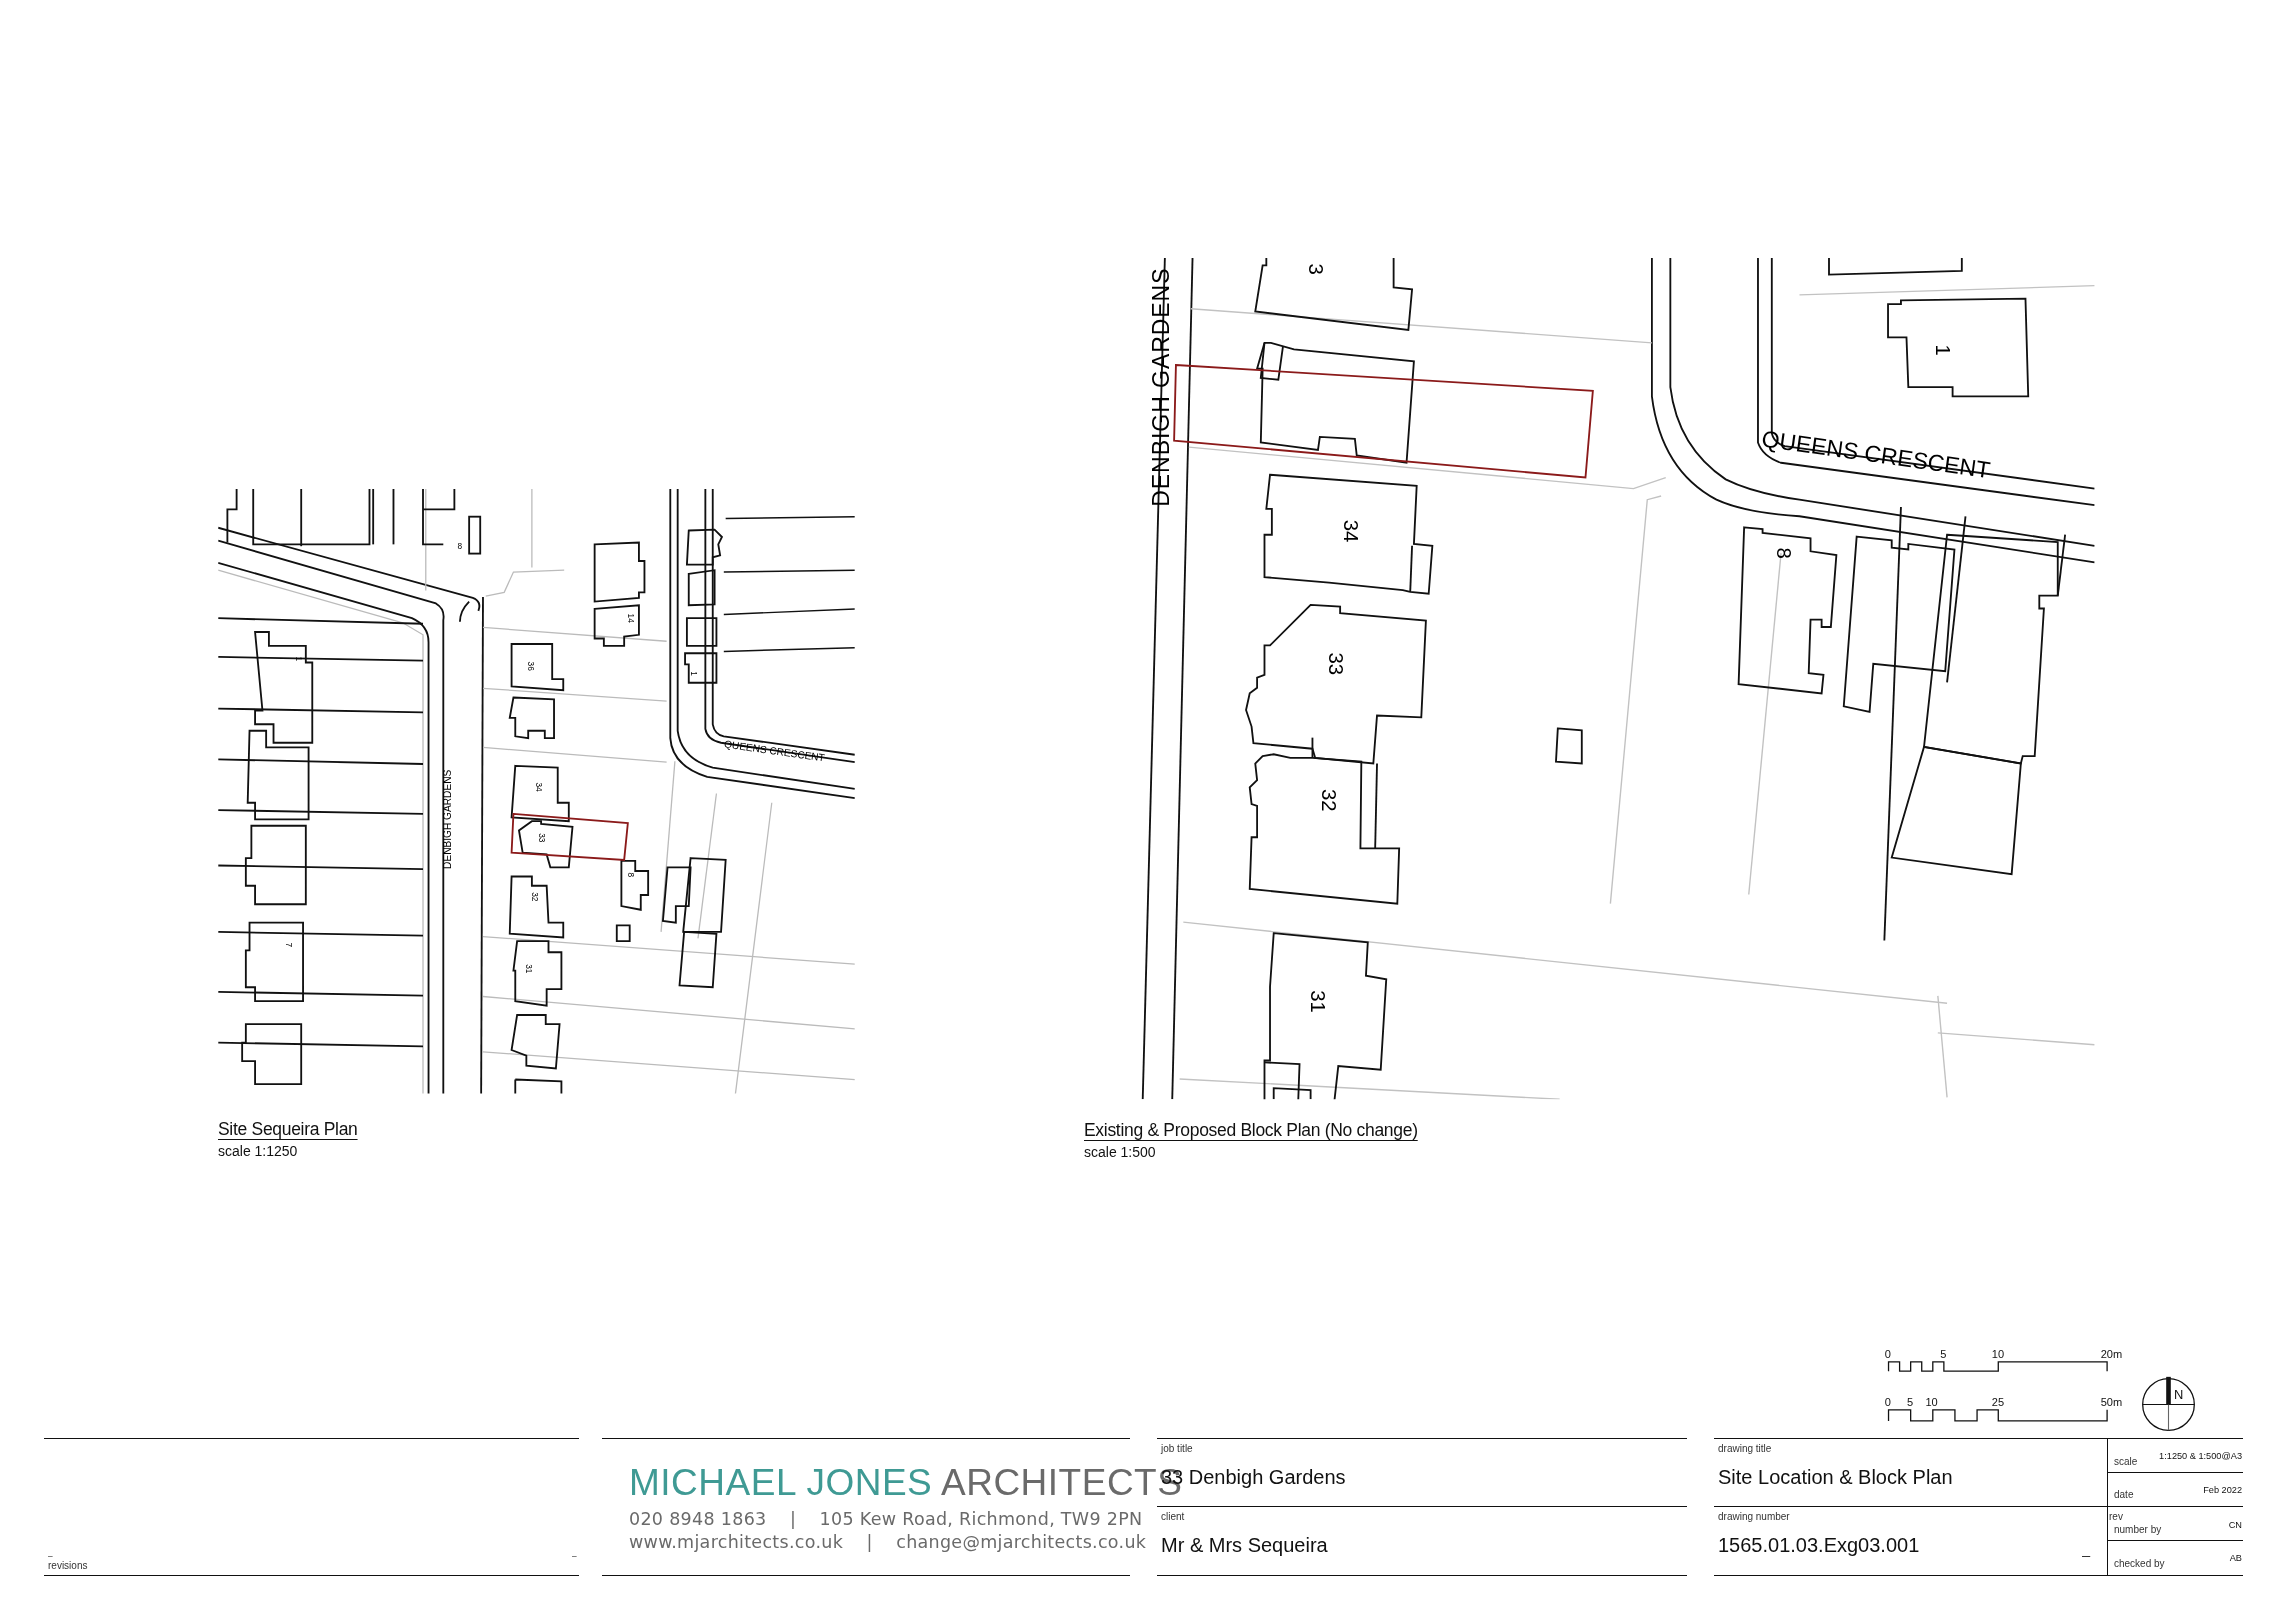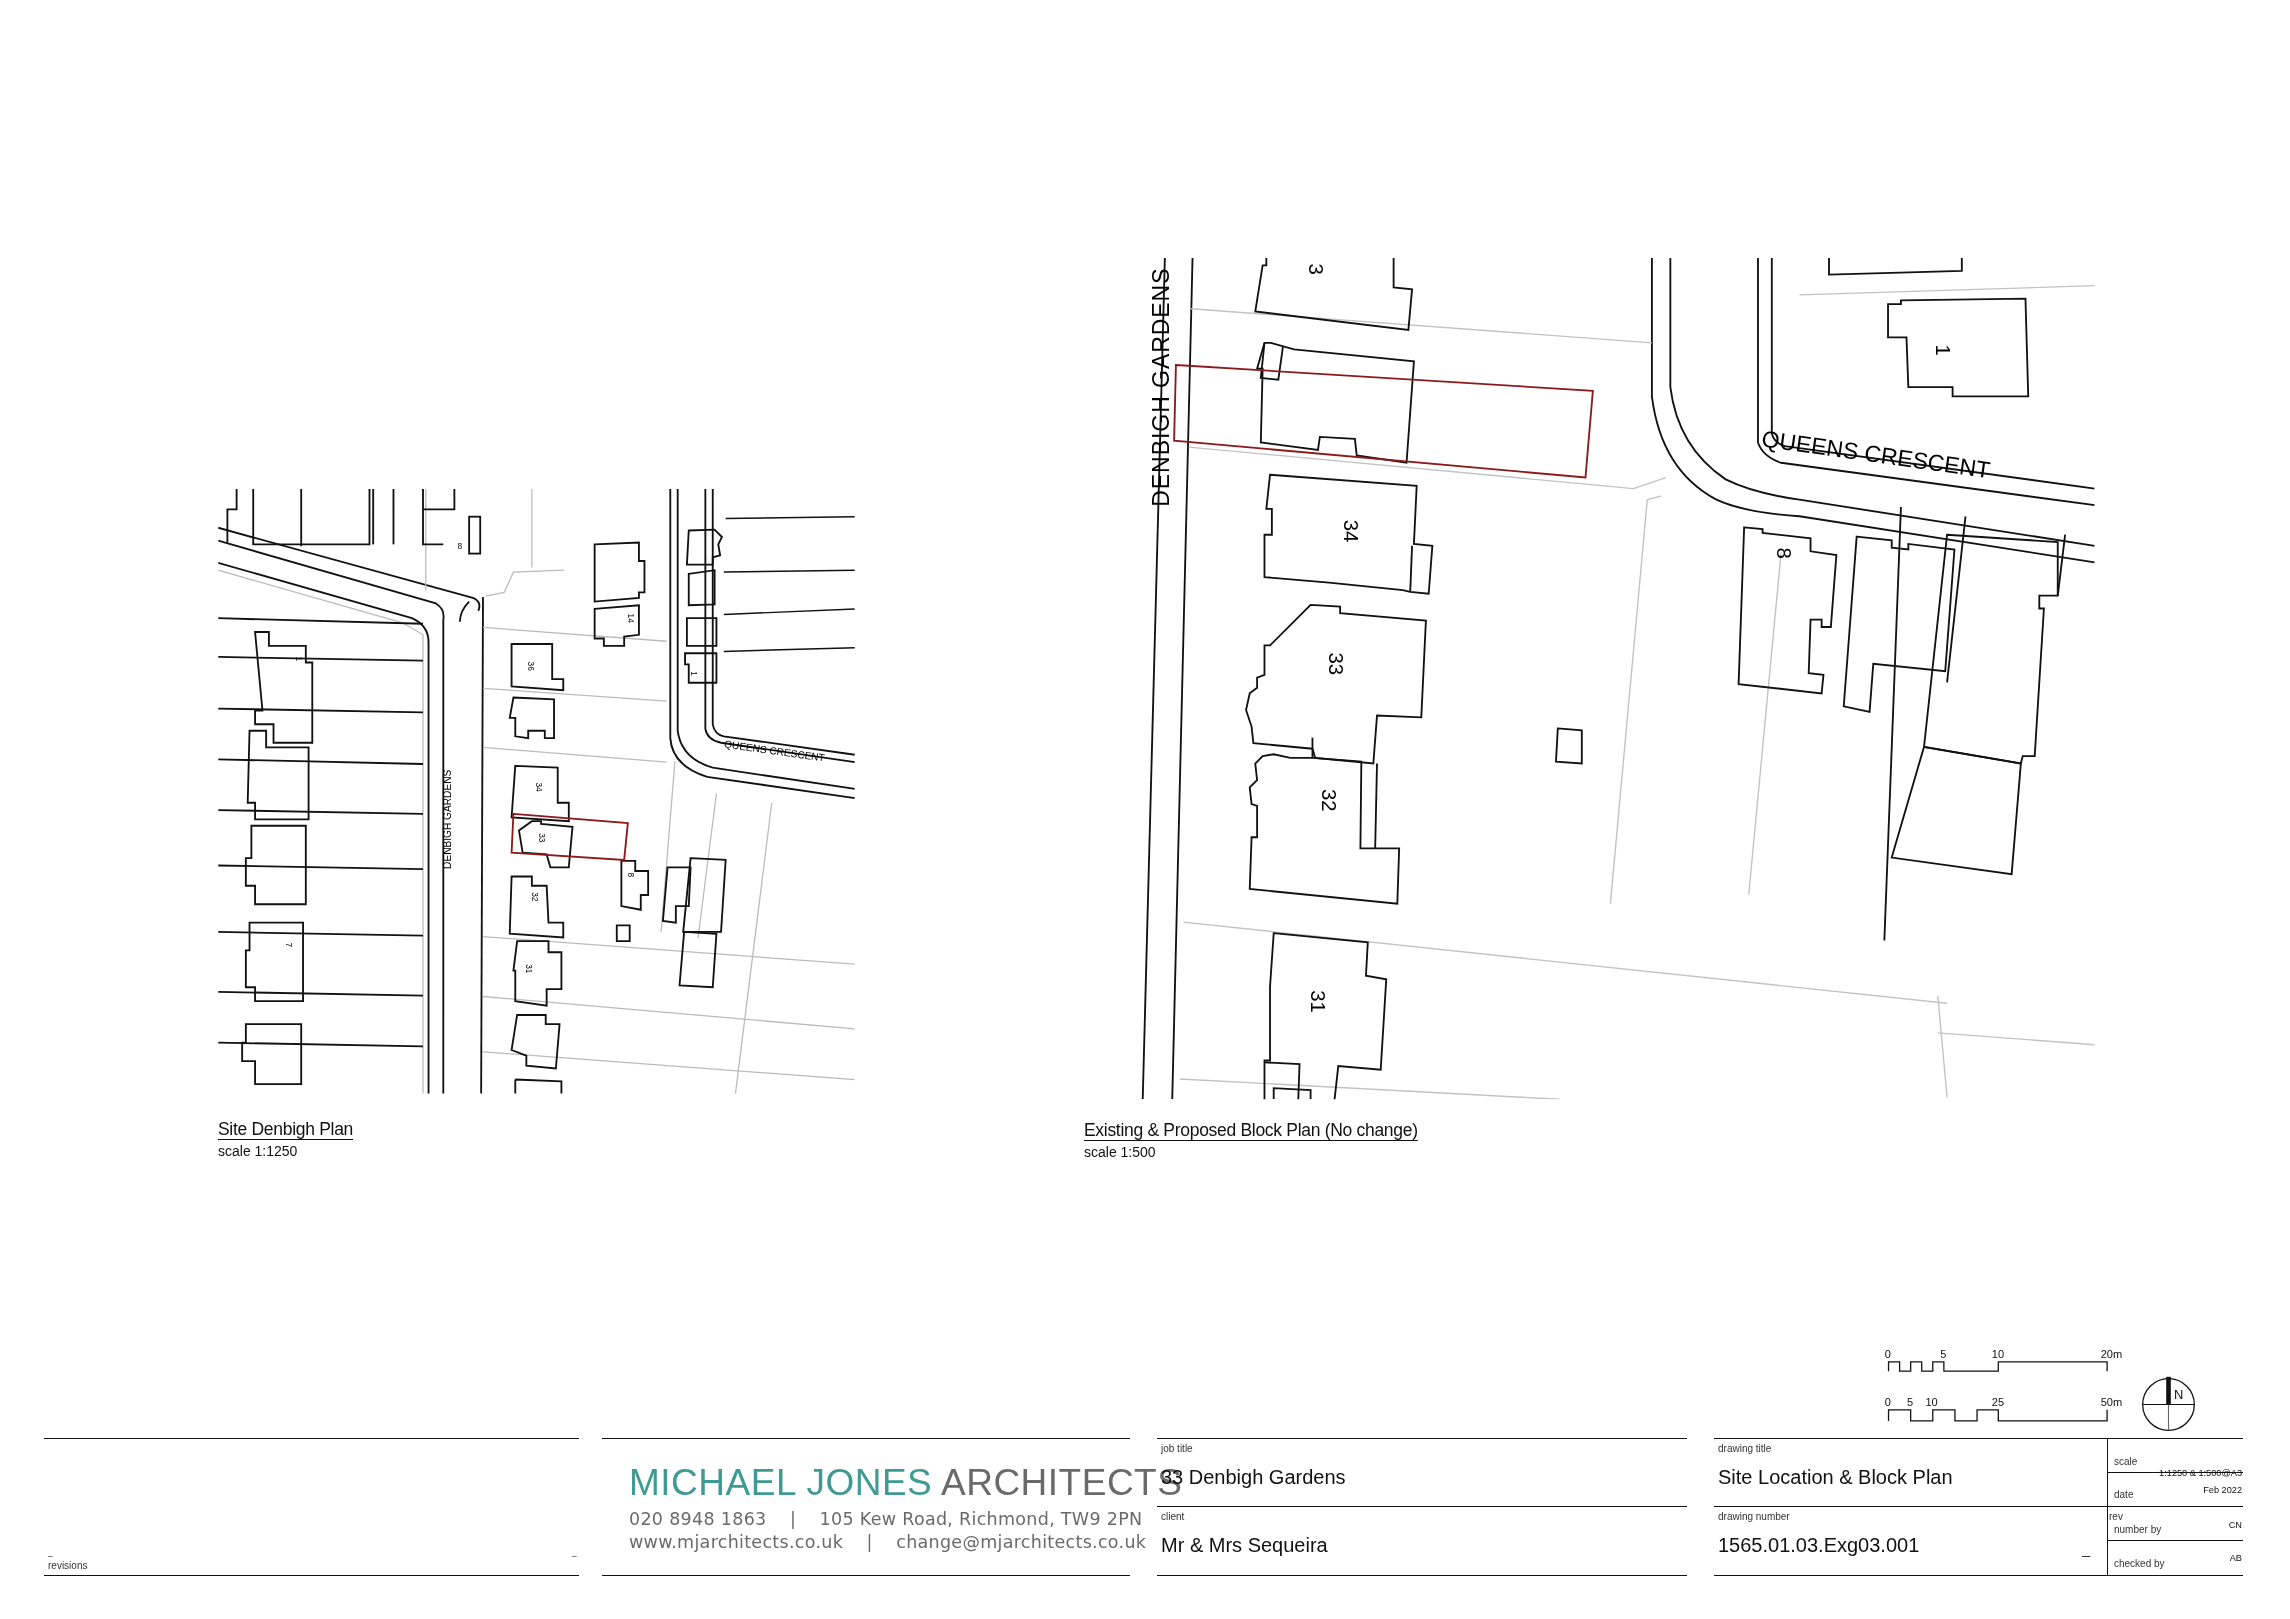--- a/index.html
+++ b/index.html
@@ -127,21 +127,21 @@
     <text x="0" y="0" transform="translate(348 378) rotate(90)">33</text>
     <text x="0" y="0" transform="translate(340 442) rotate(90)">32</text>
     <text x="0" y="0" transform="translate(334 520) rotate(90)">31</text>
     <text x="0" y="0" transform="translate(84 184) rotate(90)">1</text>
     <text x="0" y="0" transform="translate(74 494) rotate(90)">7</text>
     <text x="0" y="0" transform="translate(512 200) rotate(90)">1</text>
     <text x="0" y="0" transform="translate(444 418) rotate(90)">8</text>
   </g>
 </svg>
 
-<div class="abs plan-title" style="left:218px; top:1119px;">Site Denbigh Plan</div>
+<div class="abs plan-title" style="left:218px; top:1119px;">Site Sequeira Plan</div>
 <div class="abs plan-scale" style="left:218px; top:1143px;">scale 1:1250</div>
 
 <svg class="abs" style="left:1135px; top:258px;" width="960" height="844" viewBox="0 0 1040 915">
   <defs>
       <clipPath id="clipR">
         <rect x="0" y="0" width="1040" height="912"></rect>
       </clipPath>
     </defs>
   <g clip-path="url(#clipR)" fill="none" stroke="#111" stroke-width="2">
 
@@ -275,20 +275,20 @@
 <div class="vline" style="left:2107px; top:1438px; height:137px;"></div>
 
 <div class="tb-small" style="left:1718px; top:1443px;">drawing title</div>
 <div class="tb-big" style="left:1718px; top:1466px;">Site Location &amp; Block Plan</div>
 <div class="tb-small" style="left:1718px; top:1511px;">drawing number</div>
 <div class="tb-big" style="left:1718px; top:1534px;">1565.01.03.Exg03.001</div>
 <div class="tb-small" style="left:2081px; top:1511px;margin-left:28px;">rev</div>
 <div class="tb-small" style="left:2082px; top:1547px; font-size:14.8px;">–</div>
 
 <div class="tb-cell-label" style="left:2114px; top:1449px;">scale</div>
-<div class="tb-cell-value" style="right:49px; top:1451px; font-size:9.2px;margin-top:17px;">1:1250 &amp; 1:500@A3</div>
+<div class="tb-cell-value" style="right:49px; top:1451px; font-size:9.2px;">1:1250 &amp; 1:500@A3</div>
 <div class="tb-cell-label" style="left:2114px; top:1482px;">date</div>
 <div class="tb-cell-value" style="right:49px; top:1485px; font-size:9.2px;">Feb 2022</div>
 <div class="tb-cell-label" style="left:2114px; top:1517px;">number by</div>
 <div class="tb-cell-value" style="right:49px; top:1520px; font-size:9.2px;">CN</div>
 <div class="tb-cell-label" style="left:2114px; top:1551px;">checked by</div>
 <div class="tb-cell-value" style="right:49px; top:1553px; font-size:9.2px;">AB</div>
 
 
 </body></html>

